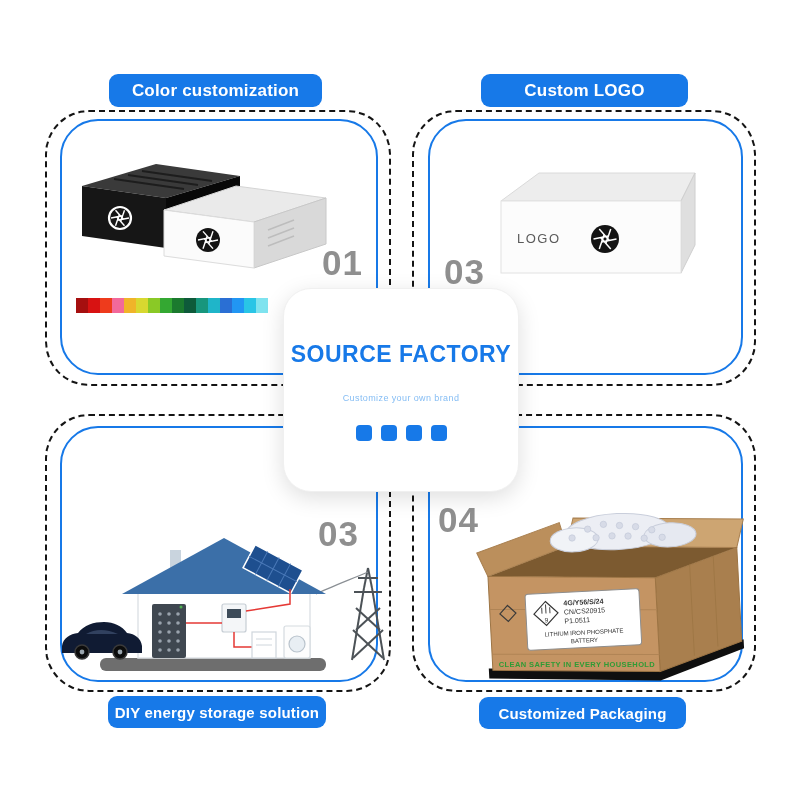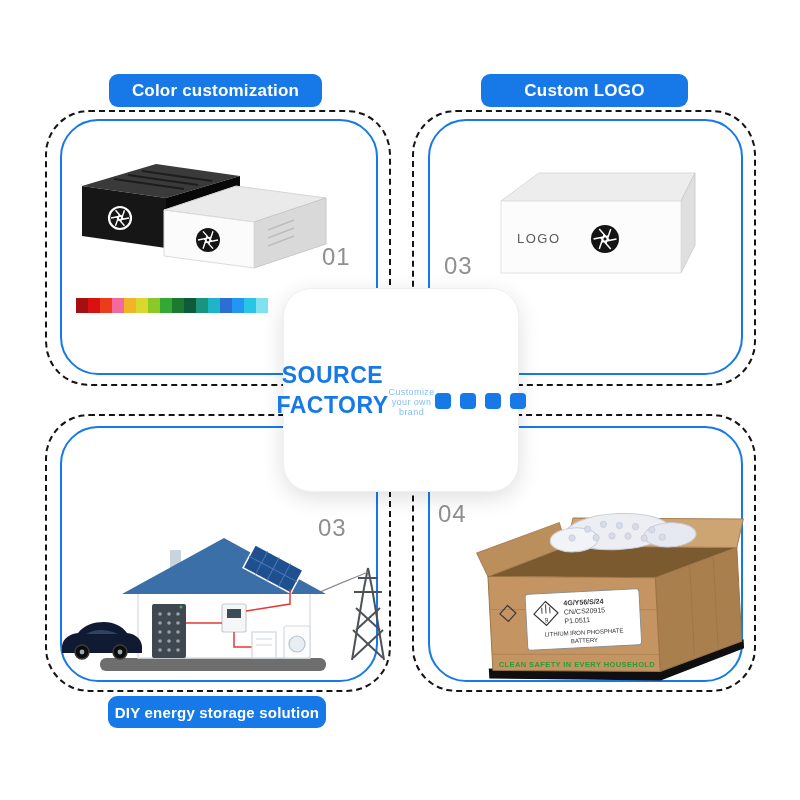--- a/index.html
+++ b/index.html
@@ -14,25 +14,25 @@
 
   .frame-dashed{position:absolute;border:2px dashed var(--dash);border-radius:44px;z-index:1}
   .frame-blue{position:absolute;border:2px solid var(--accent);border-radius:38px;z-index:2}
 
   .pill{position:absolute;background:var(--accent);color:#fff;font-weight:bold;
         display:flex;align-items:center;justify-content:center;border-radius:9px;
         z-index:6;letter-spacing:.2px;white-space:nowrap}
   .pill-lg{font-size:17px}
   .pill-sm{font-size:15px}
 
-  .qnum{position:absolute;font-size:24px;color:var(--num);font-weight:400;z-index:4;letter-spacing:1px}
+  .qnum{position:absolute;font-size:35px;color:var(--num);font-weight:700;z-index:4;letter-spacing:1px}
 
   .center-card{position:absolute;left:283px;top:288px;width:236px;height:204px;background:#fff;
         border-radius:28px;z-index:5;box-shadow:0 6px 22px rgba(0,0,0,.13);border:1px solid #f0f0f0;
-        display:flex;flex-direction:row;align-items:center;justify-content:center;text-align:center}
+        display:flex;flex-direction:column;align-items:center;justify-content:center;text-align:center}
   .center-title{font-size:23px;font-weight:800;color:var(--accent);line-height:1.32;letter-spacing:.5px}
   .center-sub{font-size:9px;color:#85bdf4;margin-top:24px;letter-spacing:.4px}
   .oem-dots{display:flex;gap:9px;margin-top:22px}
   .oem-dot{width:16px;height:16px;background:var(--accent);border-radius:4px}
 
   .color-strip{position:absolute;left:76px;top:298px;height:15px;display:flex;z-index:3}
   .strip-seg{width:12px;height:15px}
 
   .illus{position:absolute;z-index:3}
   svg text{font-family:"Liberation Sans",sans-serif}
@@ -53,20 +53,23 @@
   <div class="frame-blue" style="left:428px;top:426px;width:315px;height:256px"></div>
 
   <div class="pill pill-lg" style="left:109px;top:74px;width:213px;height:33px">
        <span>Color customization</span>
     </div>
   <div class="pill pill-lg" style="left:481px;top:74px;width:207px;height:33px">
        <span>Custom LOGO</span>
     </div>
   <div class="pill pill-sm" style="left:108px;top:696px;width:218px;height:32px">
        <span>DIY energy storage solution</span>
+    </div>
+  <div class="pill pill-sm" style="left:479px;top:697px;width:207px;height:32px">
+       <span>Customized Packaging</span>
     </div>
 
   <div class="qnum" style="left:322px;top:243px">01</div>
   <div class="qnum" style="left:444px;top:252px">03</div>
   <div class="qnum" style="left:318px;top:514px">03</div>
   <div class="qnum" style="left:438px;top:500px">04</div>
 
   <div class="center-card">
     <div class="center-title">SOURCE FACTORY</div>
     <div class="center-sub">Customize your own brand</div>

